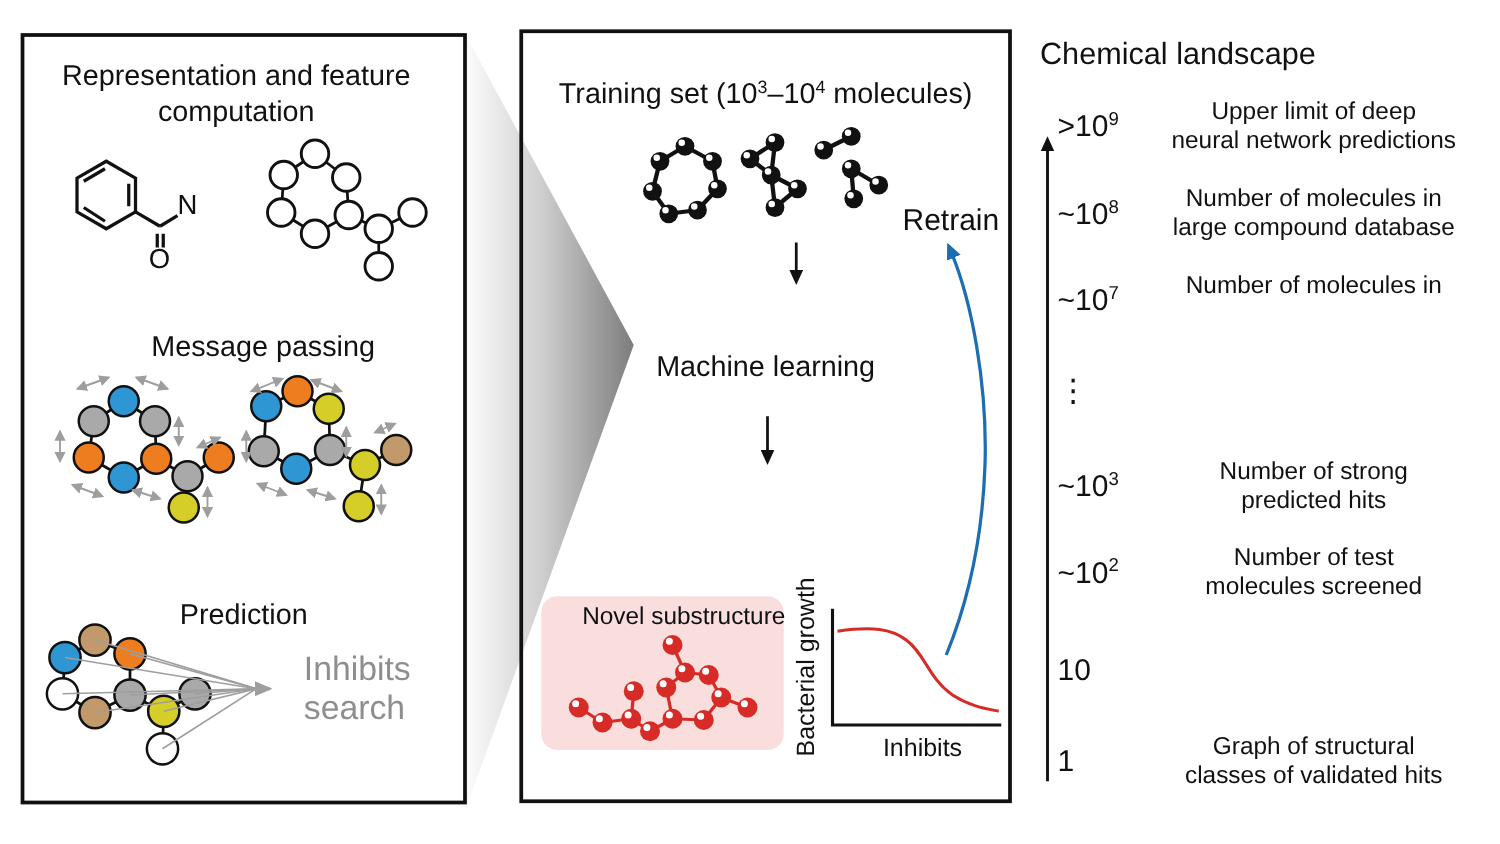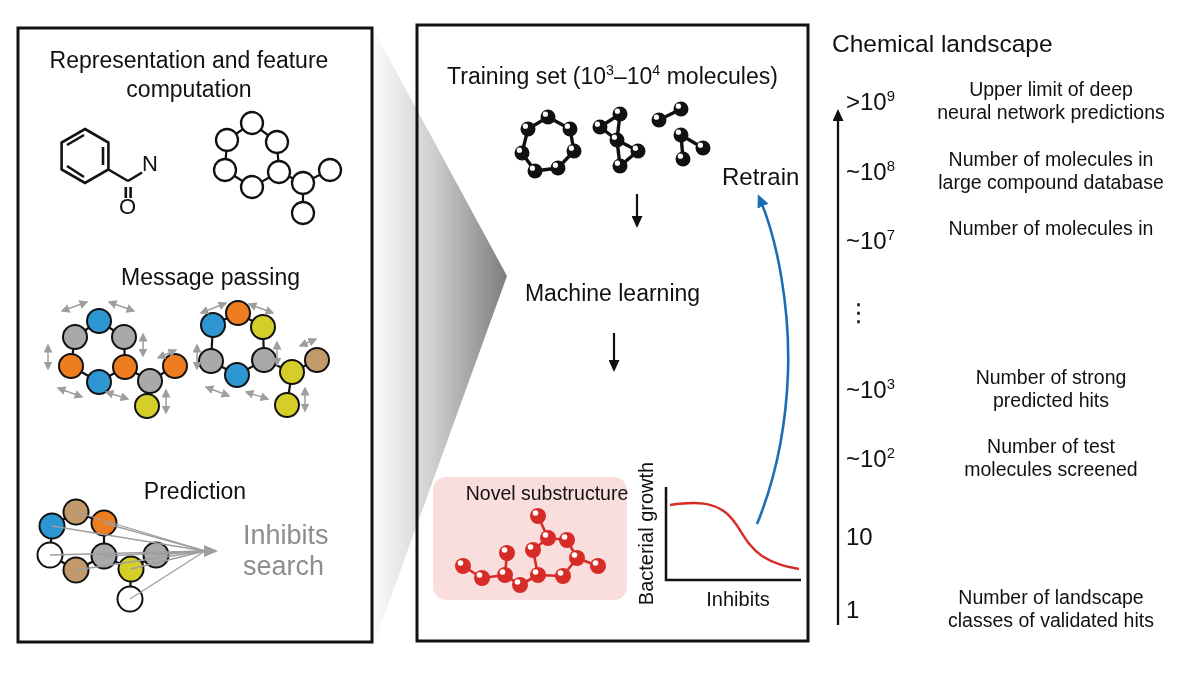--- a/index.html
+++ b/index.html
@@ -372,16 +372,16 @@
   </div>
   <div class="cl-row" style="top:435px">
     <span class="cl-num"><span>~10</span><sup>2</sup></span>
     <span class="cl-desc"><span>Number of test</span><br><span>molecules screened</span></span>
   </div>
   <div class="cl-row" style="top:513px">
     <span class="cl-num"><span>10</span></span>
   </div>
   <div class="cl-row" style="top:586px">
     <span class="cl-num"><span>1</span></span>
-    <span class="cl-desc"><span>Number of landscape</span><br><span>classes of validated hits</span></span>
+    <span class="cl-desc"><span>Graph of structural</span><br><span>classes of validated hits</span></span>
   </div>
 
 </div>
 
 </body></html>

